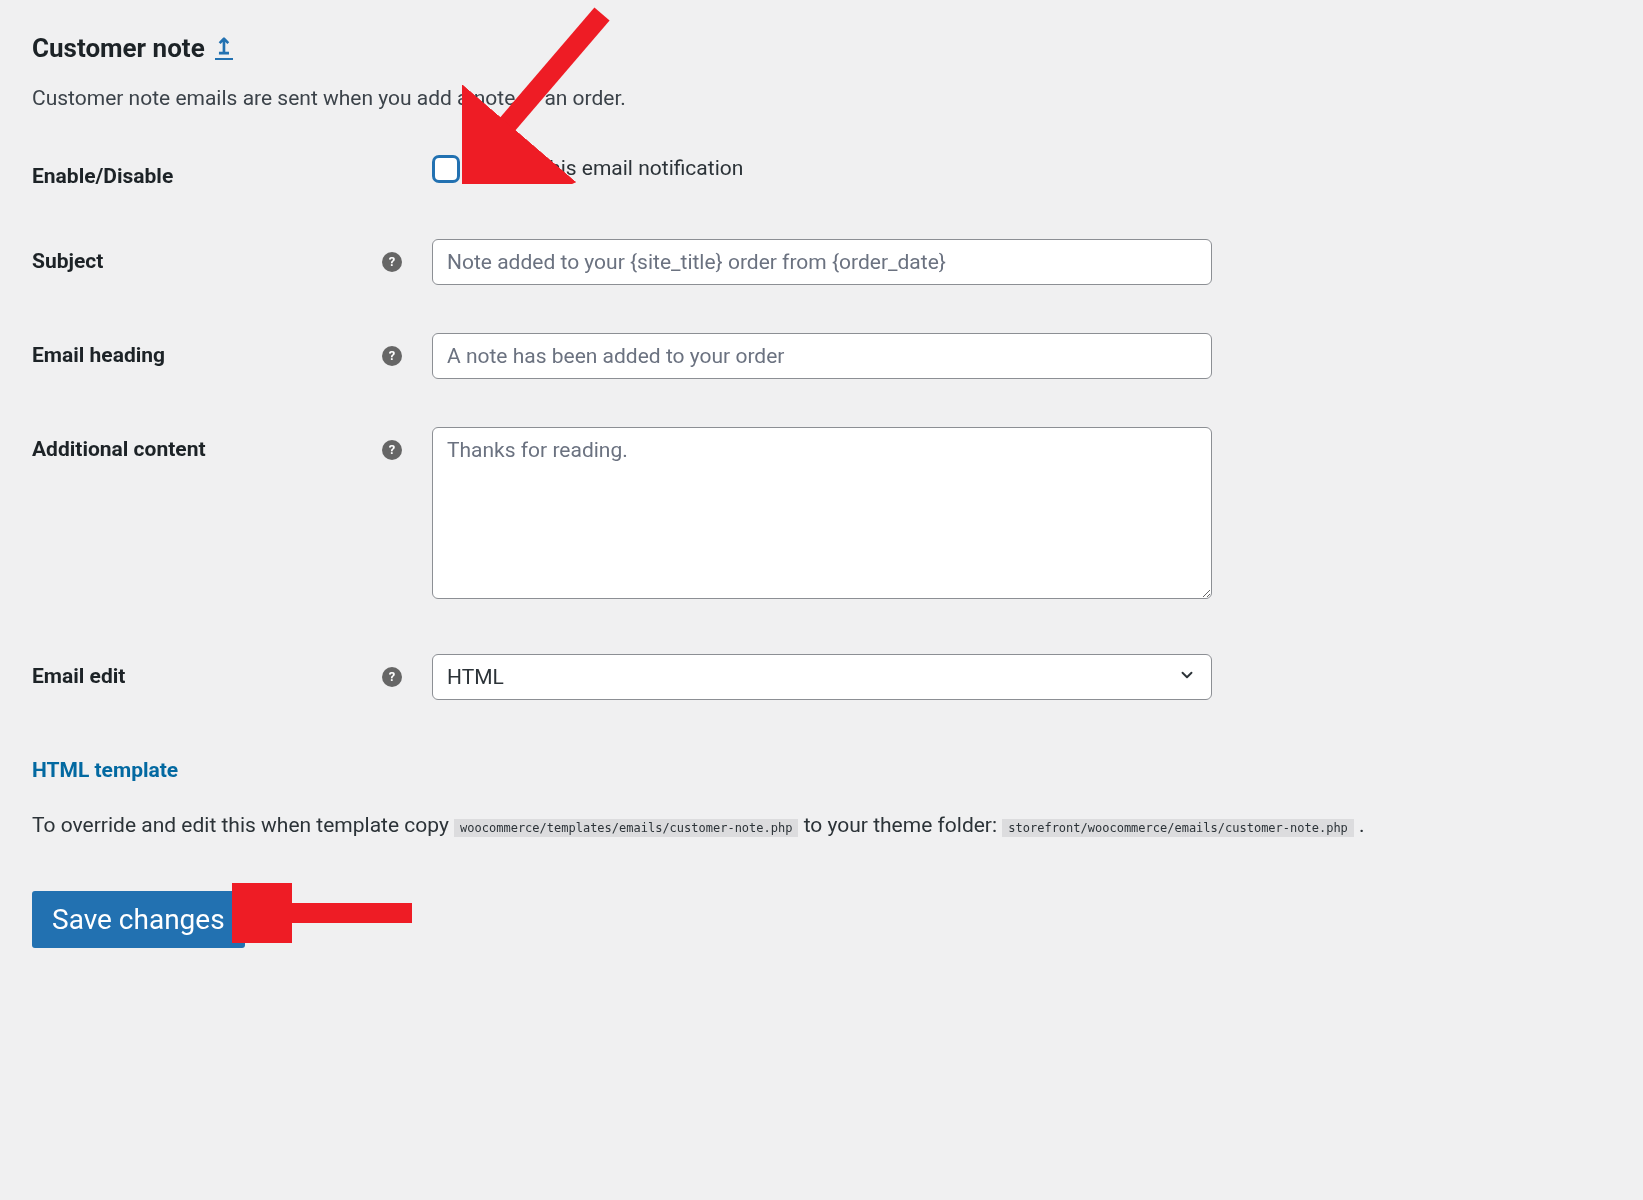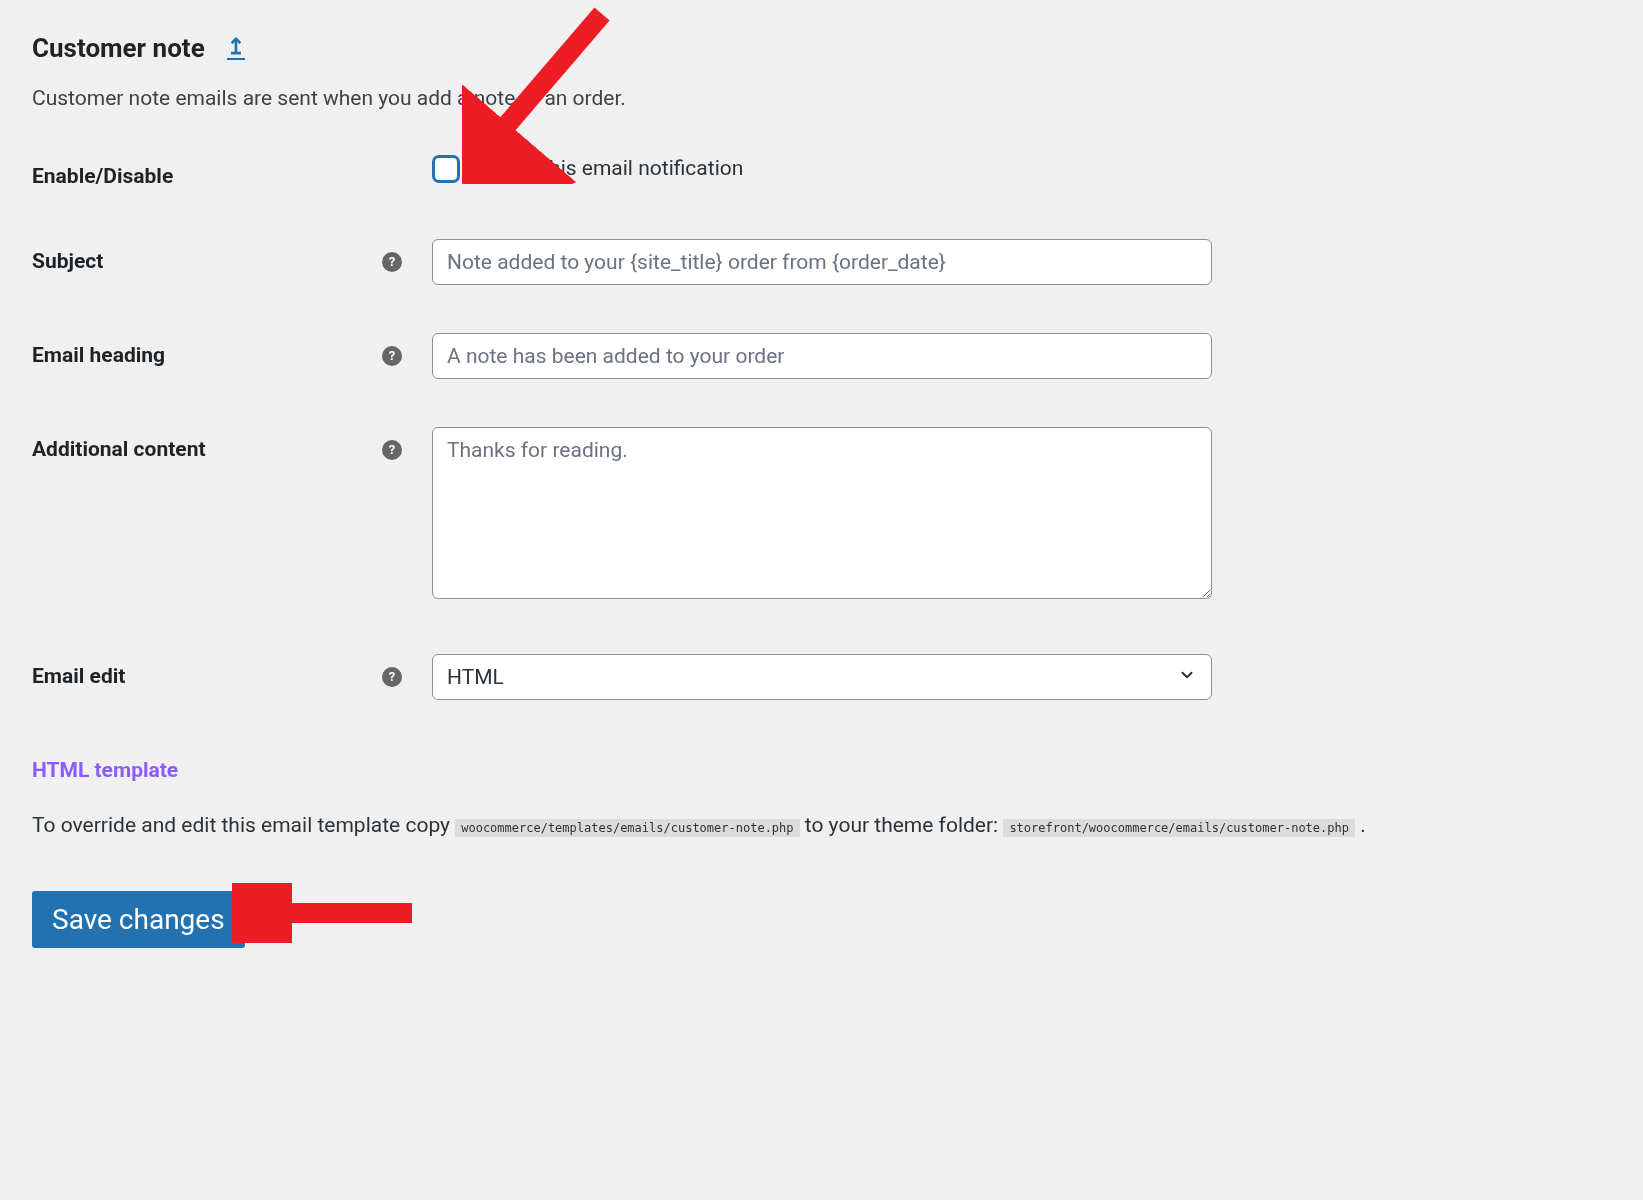--- a/index.html
+++ b/index.html
@@ -14,21 +14,21 @@
   .wrap {
     padding: 30px 32px 40px 32px;
     max-width: 1643px;
   }
   h2.title {
     font-size: 26px;
     font-weight: 700;
     color: #1d2327;
     display: inline-flex;
     align-items: center;
-    gap: 22px;
+    gap: 10px;
     margin-bottom: 18px;
   }
   .back-link {
     color: #2271b1;
     text-decoration: none;
     font-size: 22px;
     display: inline-flex;
     align-items: center;
     border-bottom: 2px solid #2271b1;
     padding-bottom: 0;
@@ -123,21 +123,21 @@
     position: absolute;
     right: 16px;
     top: 50%;
     transform: translateY(-50%);
     pointer-events: none;
     color: #2c3338;
   }
   h3.subheading {
     font-size: 21px;
     font-weight: 700;
-    color: #8b5cf6;
+    color: #0369a1;
     margin-top: 20px;
     margin-bottom: 22px;
   }
   p.template-desc {
     font-size: 21px;
     color: #2c3338;
     line-height: 1.7;
     margin-bottom: 48px;
   }
   code.path {
@@ -251,21 +251,21 @@
               <polyline points="6 9 12 15 18 9"></polyline>
             </svg>
         </span>
       </div>
     </div>
   </div>
 
   <h3 class="subheading">HTML template</h3>
 
   <p class="template-desc">
-    <span>To override and edit this email template copy </span>
+    <span>To override and edit this when template copy </span>
     <code class="path">woocommerce/templates/emails/customer-note.php</code>
     <span> to your theme folder: </span>
     <code class="path">storefront/woocommerce/emails/customer-note.php</code>
     <span> .</span>
   </p>
 
   <div style="position:relative; display:inline-block;">
     <button class="button-primary">Save changes</button>
     
     <div class="arrow" style="left:200px; top:-8px;">

